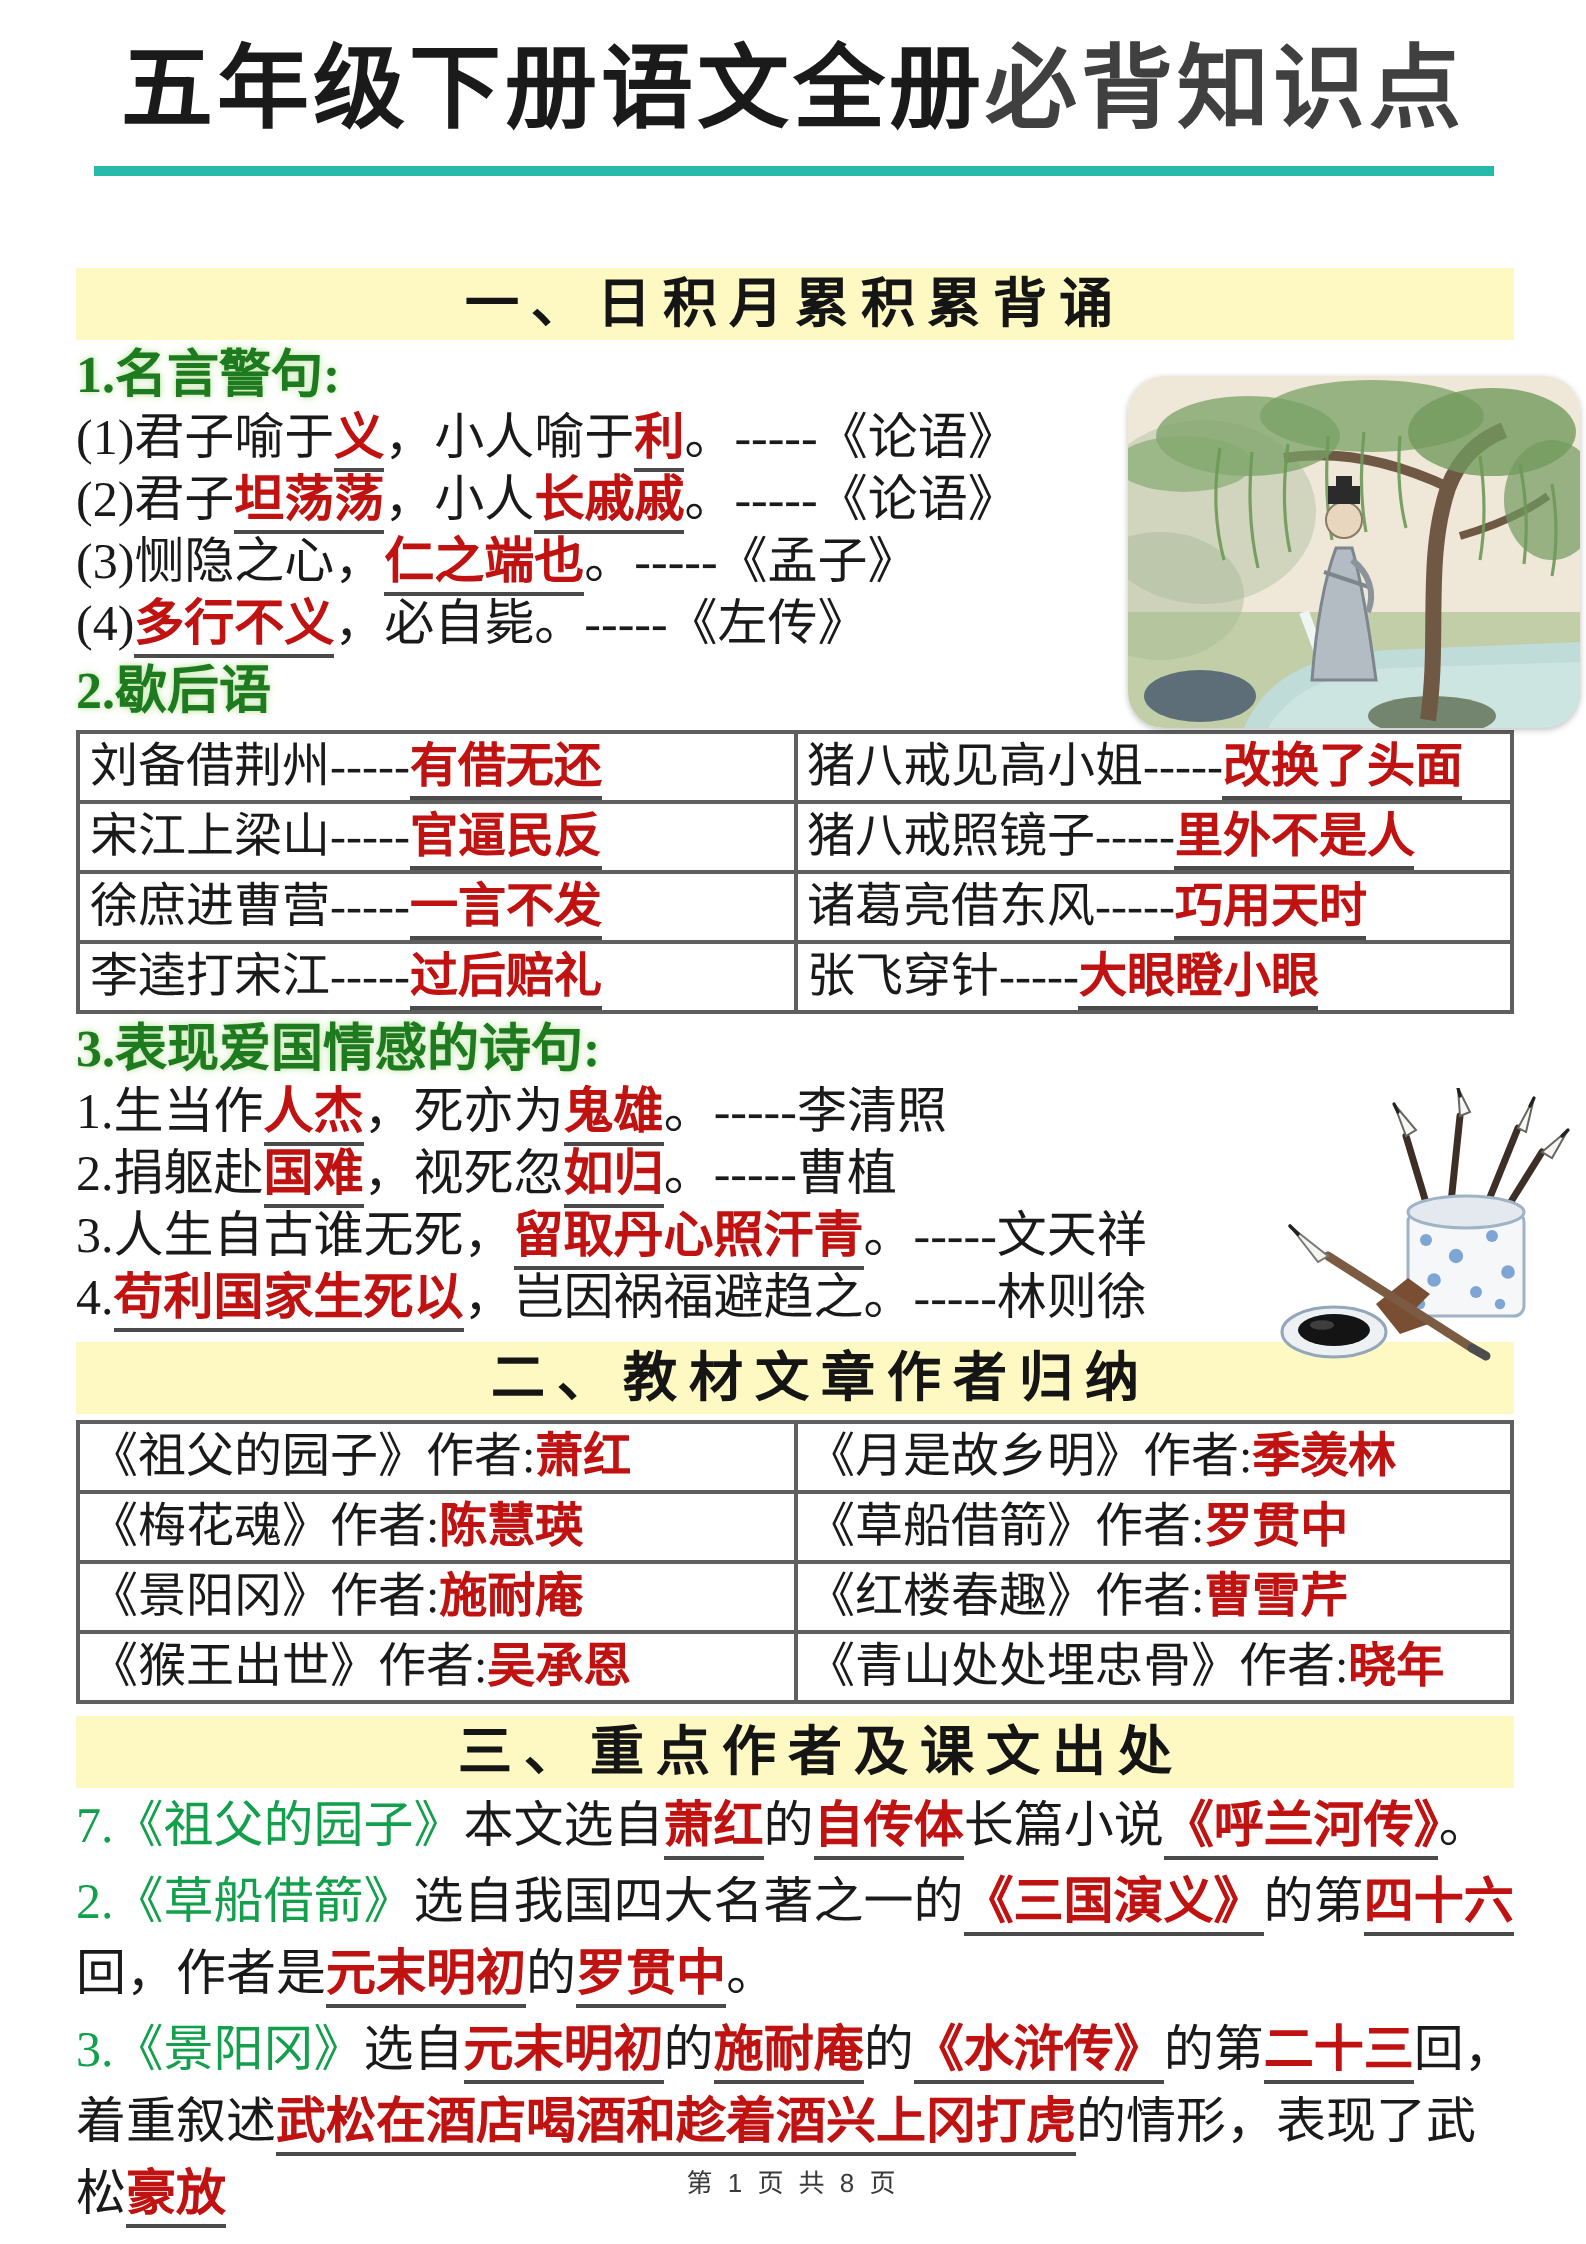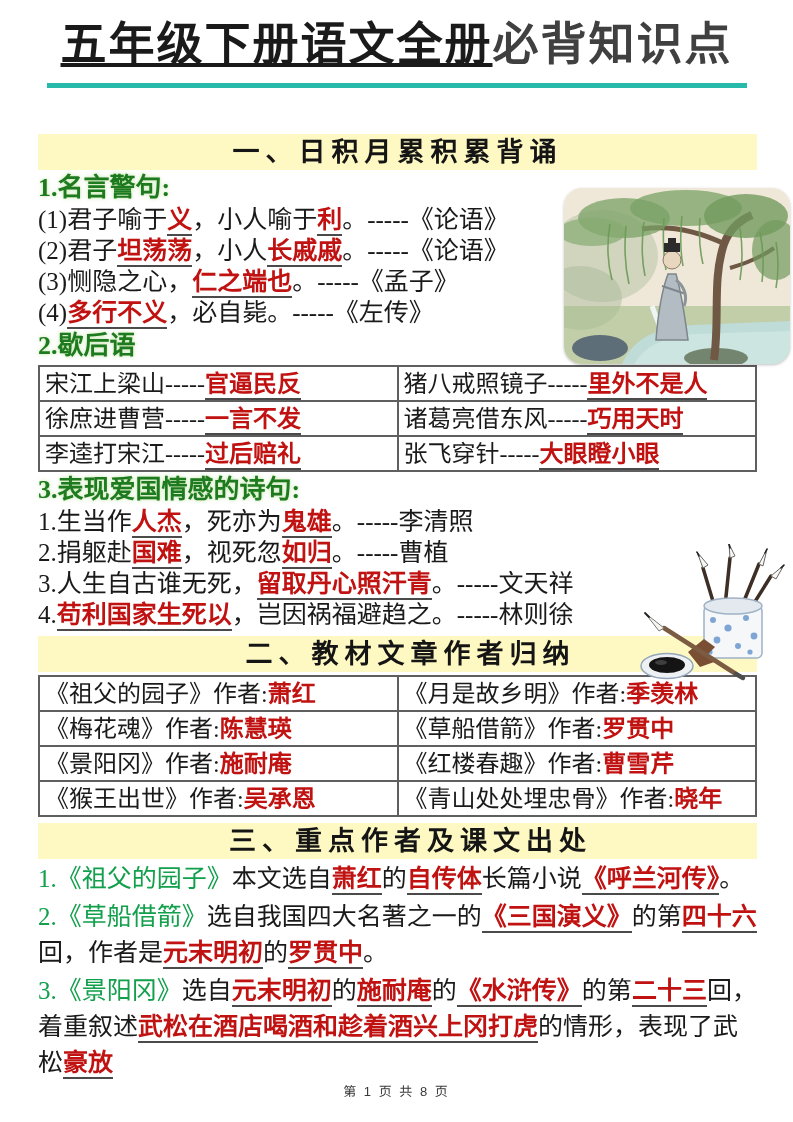--- a/index.html
+++ b/index.html
@@ -10,21 +10,21 @@
     font-family:"Liberation Serif","DejaVu Serif",serif;
     overflow:hidden;
     color:#111;
   }
   
   .title-wrap{padding-top:16px;text-align:center;}
   h1.doc-title{
     margin:0;font-size:46px;line-height:58px;font-weight:600;
     letter-spacing:2px;white-space:nowrap;
   }
-  .t-black{color:#1a1a1a;text-decoration:underline;}
+  .t-black{color:#1a1a1a;}
   .t-red{color:#404040;}
   .title-rule{width:700px;height:5px;margin:9px auto 0;background:#27b9a9;}
   
   .content{position:relative;margin:46px 36px 0 38px;}
   .green-bar{
     background:#fef9c3;
     text-align:center;font-weight:bold;font-size:27px;
     letter-spacing:6px;line-height:36px;height:36px;color:#151515;
   }
   .subhead{
@@ -86,20 +86,24 @@
       <div class="line"><span class="seg-b">(1)君子喻于</span><span class="seg-r">义</span><span class="seg-b">，小人喻于</span><span class="seg-r">利</span><span class="seg-b">。-----《论语》</span></div>
       <div class="line"><span class="seg-b">(2)君子</span><span class="seg-r">坦荡荡</span><span class="seg-b">，小人</span><span class="seg-r">长戚戚</span><span class="seg-b">。-----《论语》</span></div>
       <div class="line"><span class="seg-b">(3)恻隐之心，</span><span class="seg-r">仁之端也</span><span class="seg-b">。-----《孟子》</span></div>
       <div class="line"><span class="seg-b">(4)</span><span class="seg-r">多行不义</span><span class="seg-b">，必自毙。-----《左传》</span></div>
     </div>
 
     <div class="subhead">2.歇后语</div>
     <table class="kv">
       <tbody>
         <tr>
+          <td><span class="seg-b">刘备借荆州-----</span><span class="seg-r">有借无还</span></td>
+          <td><span class="seg-b">猪八戒见高小姐-----</span><span class="seg-r">改换了头面</span></td>
+        </tr>
+        <tr>
           <td><span class="seg-b">宋江上梁山-----</span><span class="seg-r">官逼民反</span></td>
           <td><span class="seg-b">猪八戒照镜子-----</span><span class="seg-r">里外不是人</span></td>
         </tr>
         <tr>
           <td><span class="seg-b">徐庶进曹营-----</span><span class="seg-r">一言不发</span></td>
           <td><span class="seg-b">诸葛亮借东风-----</span><span class="seg-r">巧用天时</span></td>
         </tr>
         <tr>
           <td><span class="seg-b">李逵打宋江-----</span><span class="seg-r">过后赔礼</span></td>
           <td><span class="seg-b">张飞穿针-----</span><span class="seg-r">大眼瞪小眼</span></td>
@@ -131,21 +135,21 @@
           <td><span class="seg-b">《红楼春趣》作者:</span><span class="seg-p">曹雪芹</span></td>
         </tr>
         <tr>
           <td><span class="seg-b">《猴王出世》作者:</span><span class="seg-p">吴承恩</span></td>
           <td><span class="seg-b">《青山处处埋忠骨》作者:</span><span class="seg-p">晓年</span></td>
         </tr>
       </tbody>
     </table>
 
     <div class="green-bar mt6">三、重点作者及课文出处</div>
-    <p class="para"><span class="seg-g">1.《祖父的园子》</span><span class="seg-b">本文选自</span><span class="seg-r">萧红</span><span class="seg-b">的</span><span class="seg-r">自传体</span><span class="seg-b">长篇小说</span><span class="seg-r">《呼兰河传》</span><span class="seg-b">。</span></p>
+    <p class="para"><span class="seg-g">7.《祖父的园子》</span><span class="seg-b">本文选自</span><span class="seg-r">萧红</span><span class="seg-b">的</span><span class="seg-r">自传体</span><span class="seg-b">长篇小说</span><span class="seg-r">《呼兰河传》</span><span class="seg-b">。</span></p>
     <p class="para"><span class="seg-g">2.《草船借箭》</span><span class="seg-b">选自我国四大名著之一的</span><span class="seg-r">《三国演义》</span><span class="seg-b">的第</span><span class="seg-r">四十六</span><span class="seg-b">回，作者是</span><span class="seg-r">元末明初</span><span class="seg-b">的</span><span class="seg-r">罗贯中</span><span class="seg-b">。</span></p>
     <p class="para"><span class="seg-g">3.《景阳冈》</span><span class="seg-b">选自</span><span class="seg-r">元末明初</span><span class="seg-b">的</span><span class="seg-r">施耐庵</span><span class="seg-b">的</span><span class="seg-r">《水浒传》</span><span class="seg-b">的第</span><span class="seg-r">二十三</span><span class="seg-b">回，着重叙述</span><span class="seg-r">武松在酒店喝酒和趁着酒兴上冈打虎</span><span class="seg-b">的情形，表现了武松</span><span class="seg-r">豪放</span></p>
 
   </div>
 
   <div class="illu painting">
     <svg viewBox="0 0 226 176" preserveAspectRatio="none">
       <rect width="226" height="176" fill="#efe8d8"></rect>
       <ellipse cx="38" cy="68" rx="56" ry="46" fill="#aebfa0" opacity="0.45"></ellipse>
       <ellipse cx="16" cy="110" rx="42" ry="32" fill="#9db28e" opacity="0.4"></ellipse>

